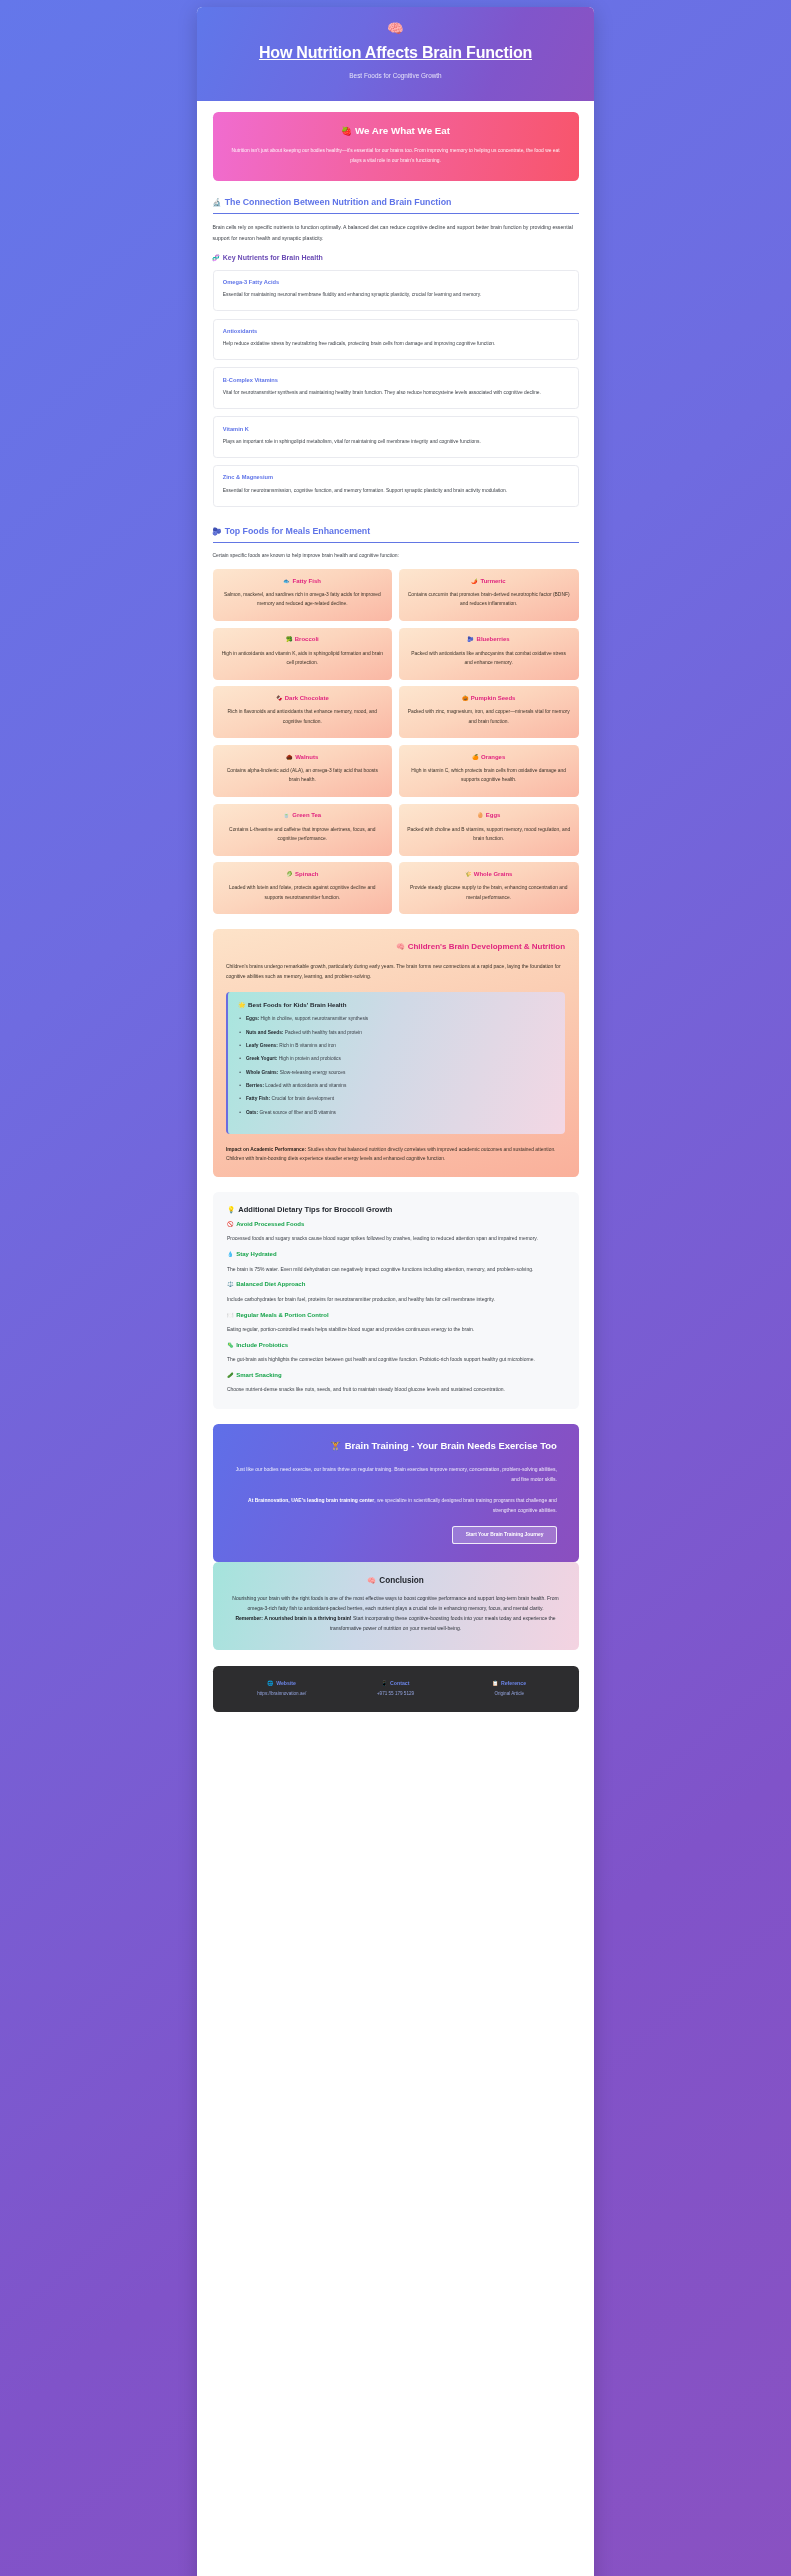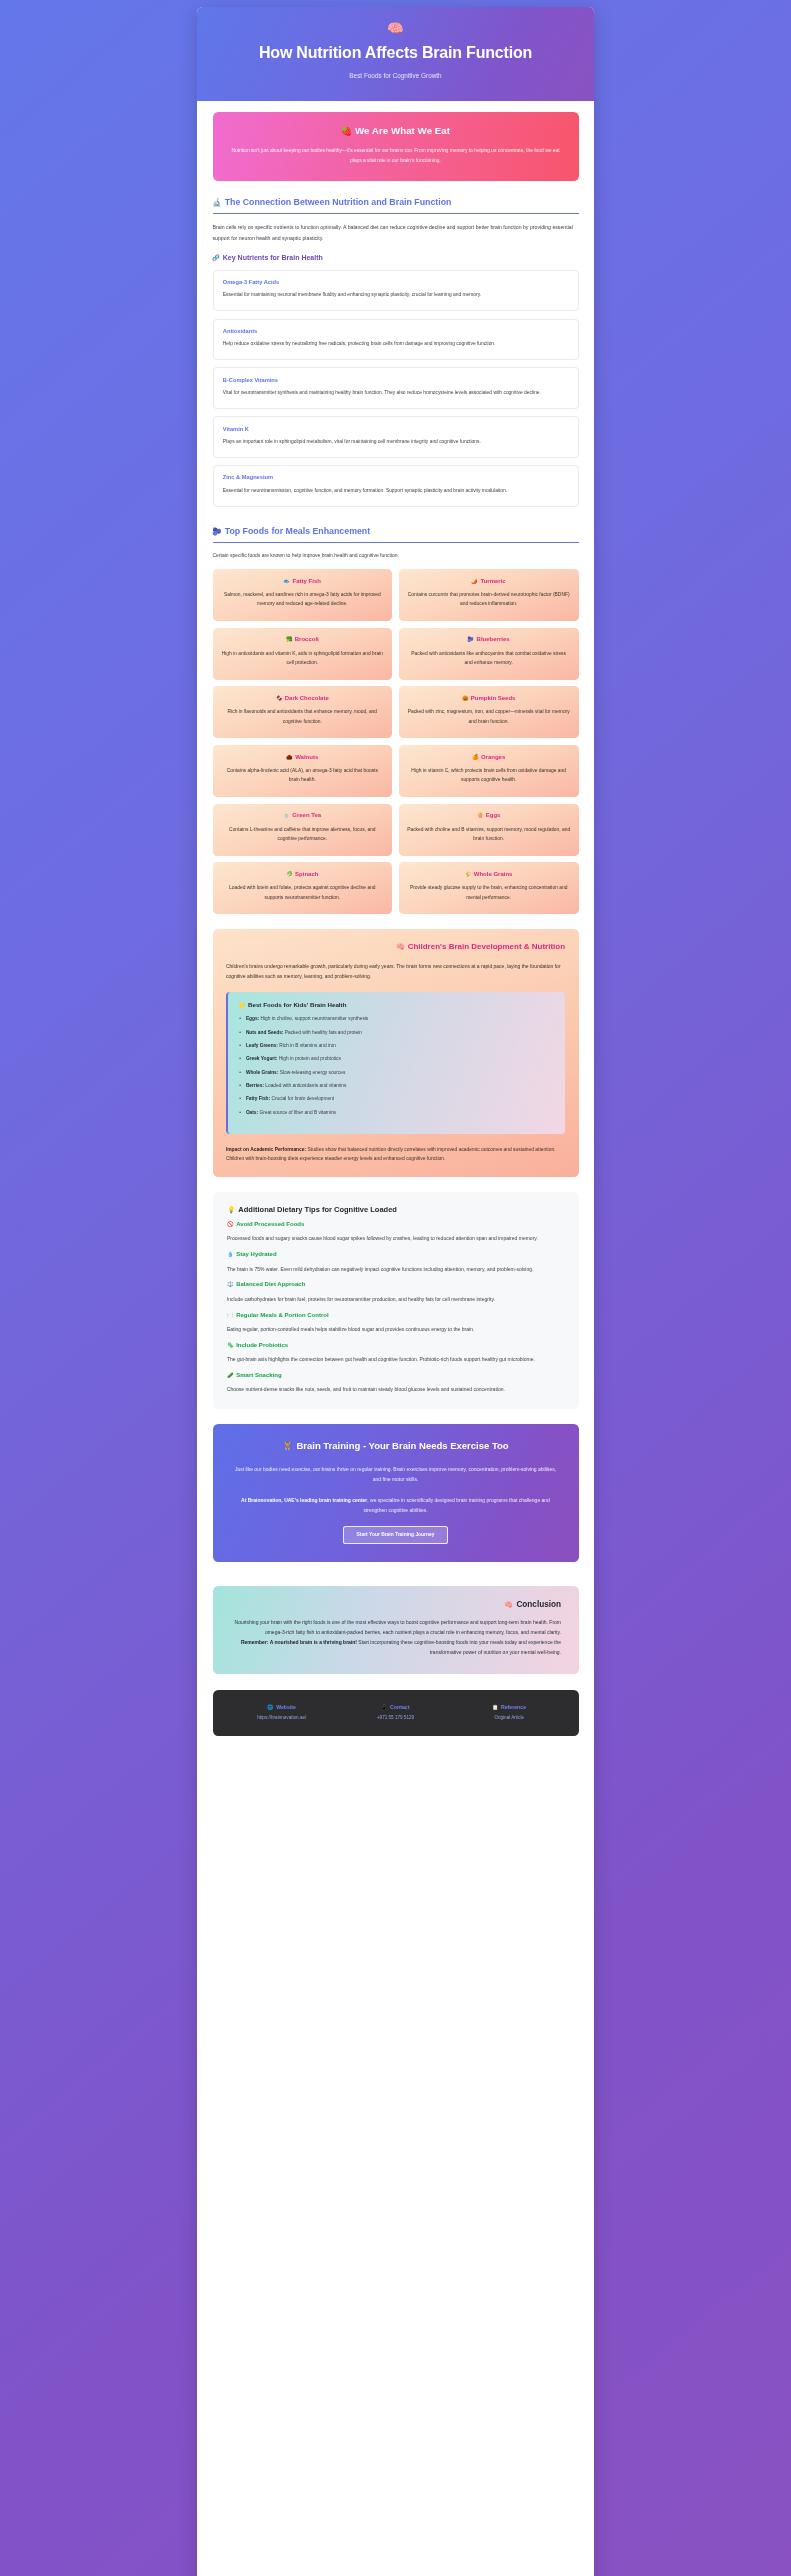--- a/index.html
+++ b/index.html
@@ -33,20 +33,21 @@
     padding: 14.4px 20.6px 21.6px;
     text-align: center;
   }
   .hero-icon { font-size: 13.4px; line-height: 1; color:#fff; margin-bottom: 8.2px; display:block; }
   .hero-title {
     color: #ffffff;
     font-size: 16px;
     font-weight: bold;
     letter-spacing: -0.2px;
     line-height: 1.22;
+    text-decoration: underline;
   }
   .hero-sub {
     margin-top: 9.3px;
     color: rgba(255,255,255,.82);
     font-size: 6.4px;
     font-weight: normal;
   }
 
   
   .body-wrap { padding: 11.3px 15.5px 2.1px; }
@@ -234,22 +235,22 @@
     line-height: 1.95;
     color: #3b3f46;
     margin-bottom: 7.2px;
   }
 
   
   .train-card {
     background: linear-gradient(115deg, #5f6fe8 0%, #6f63dd 40%, #8352c7 78%, #8b4fbf 100%);
     border-radius: 5.2px;
     padding: 15.5px 21.6px 17.5px;
-    text-align: center;
-    margin-bottom: 24px;
+    text-align: right;
+    margin-bottom: 0;
   }
   .train-title {
     color: #fff;
     font-size: 9.5px;
     font-weight: bold;
     line-height: 1.45;
     margin-bottom: 11.3px;
   }
   .train-title .em { margin-right: 3.1px; font-size: 8.8px; }
   .train-p {
@@ -269,21 +270,21 @@
     padding: 5.7px 12.4px;
     border-radius: 2.6px;
     cursor: pointer;
   }
 
   
   .concl-card {
     background: linear-gradient(105deg, #a4e4dc 0%, #ccd8e8 42%, #f4d3e1 100%);
     border-radius: 5.2px;
     padding: 14.4px 17.5px 16.5px;
-    text-align: right;
+    text-align: center;
     margin-bottom: 14.4px;
   }
   .concl-title {
     font-size: 8.2px;
     font-weight: bold;
     color: #23272e;
     margin-bottom: 8.2px;
   }
   .concl-title .em { margin-right: 3.1px; font-size: 7.2px; }
   .concl-p {
@@ -447,21 +448,21 @@
           </ul>
         </div>
 
         <div class="kids-impact">
           <b>Impact on Academic Performance:</b><span> Studies show that balanced nutrition directly correlates with improved academic outcomes and sustained attention. Children with brain-boosting diets experience steadier energy levels and enhanced cognitive function.</span>
         </div>
       </div>
 
       <div class="tips-card">
         <div class="tips-title">
-          <span class="em">💡</span><span>Additional Dietary Tips for Cognitive Loaded</span>
+          <span class="em">💡</span><span>Additional Dietary Tips for Broccoli Growth</span>
         </div>
 
         <div class="tip-h"><span class="em">🚫</span><span>Avoid Processed Foods</span></div>
         <div class="tip-p">Processed foods and sugary snacks cause blood sugar spikes followed by crashes, leading to reduced attention span and impaired memory.</div>
 
         <div class="tip-h"><span class="em">💧</span><span>Stay Hydrated</span></div>
         <div class="tip-p">The brain is 75% water. Even mild dehydration can negatively impact cognitive functions including attention, memory, and problem-solving.</div>
 
         <div class="tip-h"><span class="em">⚖️</span><span>Balanced Diet Approach</span></div>
         <div class="tip-p">Include carbohydrates for brain fuel, proteins for neurotransmitter production, and healthy fats for cell membrane integrity.</div>

